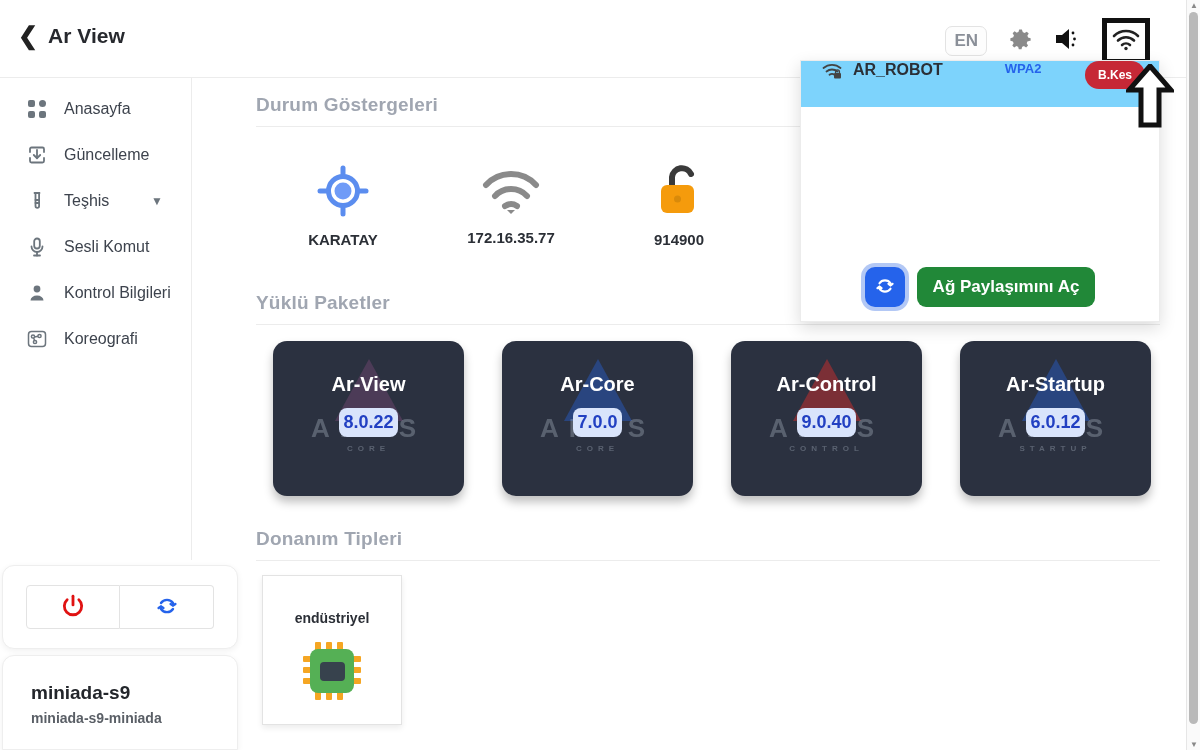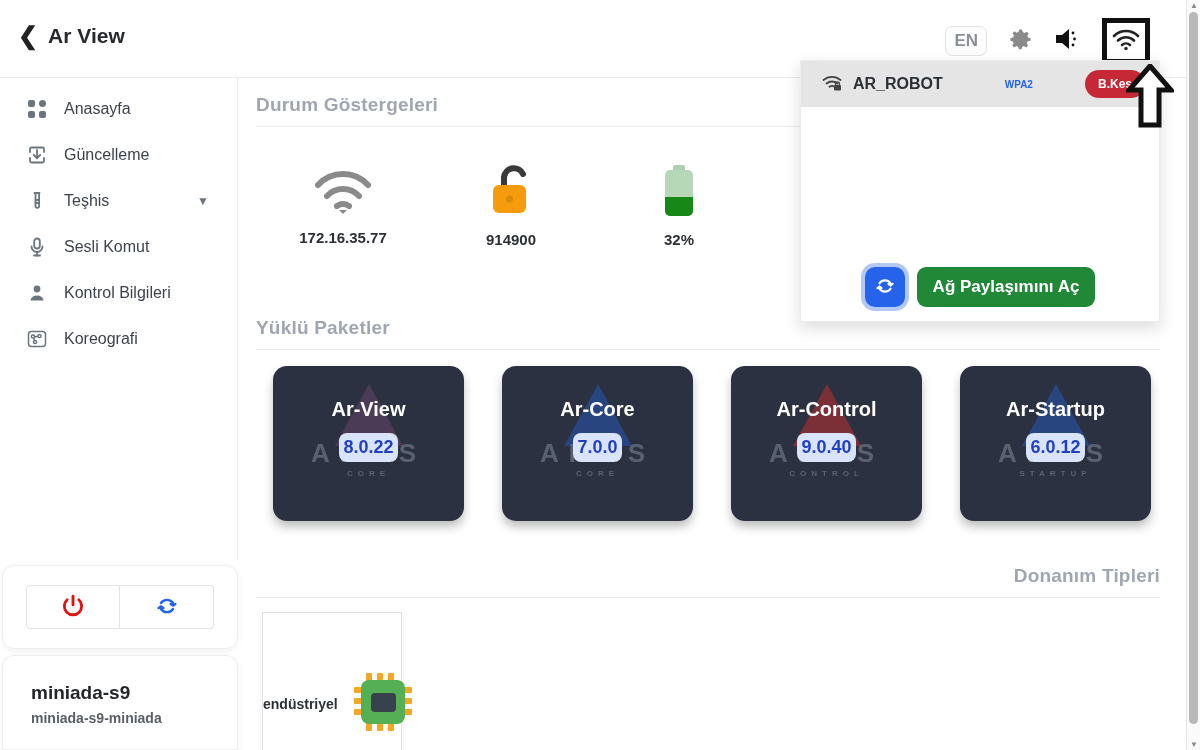--- a/index.html
+++ b/index.html
@@ -12,21 +12,21 @@
   .header-left { position:absolute; left:18px; top:24px; display:flex; align-items:center; gap:10px; }
   .back-chevron { font-size:24px; font-weight:bold; color:#222; line-height:1; }
   .app-title { font-size:21px; font-weight:bold; color:#27292e; }
   .header-right { position:absolute; right:36px; top:18px; display:flex; align-items:center; gap:20px; height:46px; }
   .lang-btn { border:1px solid #e3e3e3; border-radius:7px; background:#fdfdfd; color:#8a8f98;
     font-weight:bold; font-size:17px; padding:4px 8px; }
   .wifi-box { width:48px; height:46px; border:5px solid #111; background:#fff;
     display:flex; align-items:center; justify-content:center; }
 
   
-  .sidebar { position:absolute; left:0; top:78px; width:238px; height:482px; background:#fff;
+  .sidebar { position:absolute; left:0; top:78px; width:192px; height:482px; background:#fff;
     border-right:1px solid #ececec; padding-top:8px; }
   .side-item { display:flex; align-items:center; gap:16px; padding:12px 0 12px 26px; position:relative; cursor:pointer; }
   .side-item .lbl { font-size:16px; color:#3d434d; }
   .side-item .caret { position:absolute; right:28px; color:#6c757d; font-size:12px; }
   .side-icon { width:22px; height:22px; flex:0 0 22px; display:flex; align-items:center; justify-content:center; }
 
   
   .power-card { position:absolute; left:2px; top:565px; width:236px; height:84px; background:#fff;
     border:1px solid #eee; border-radius:12px; box-shadow:0 2px 6px rgba(0,0,0,.06);
     display:flex; align-items:center; justify-content:center; }
@@ -61,30 +61,30 @@
     border-right:34px solid transparent; border-bottom:62px solid rgba(90,90,140,.45); }
   .pkg-card:nth-child(1) .tri { border-bottom-color:rgba(110,70,110,.5); }
   .pkg-card:nth-child(2) .tri { border-bottom-color:rgba(40,90,190,.5); }
   .pkg-card:nth-child(3) .tri { border-bottom-color:rgba(190,45,45,.55); }
   .pkg-card:nth-child(4) .tri { border-bottom-color:rgba(40,90,190,.5); }
   .wm-name { margin-top:-8px; font-size:26px; font-weight:bold; letter-spacing:10px; color:rgba(165,175,190,.38); }
   .wm-sub { font-size:8px; font-weight:bold; letter-spacing:5px; color:rgba(165,175,190,.38); }
 
   .hw-row { display:flex; gap:15px; margin:14px 0 0 6px; }
   .hw-card { width:140px; height:150px; background:#fff; border:1px solid #e3e3e3;
-    box-shadow:0 3px 6px rgba(0,0,0,.08); display:flex; flex-direction:row; align-items:center;
+    box-shadow:0 3px 6px rgba(0,0,0,.08); display:flex; flex-direction:column; align-items:center;
     padding-top:34px; gap:14px; cursor:pointer; }
   .hw-label { font-size:14px; font-weight:bold; color:#2b2f36; }
 
   
   .popup { position:absolute; left:800px; top:60px; width:360px; height:262px; background:#fff;
     border:1px solid #ececec; box-shadow:0 6px 16px rgba(0,0,0,.14); z-index:10; }
-  .net-row { height:46px; background:#e5e5e5; display:flex; align-items:center; padding:0 14px 0 20px; cursor:pointer; }
+  .net-row { height:46px; background:#7dd3fc; display:flex; align-items:flex-start; padding:0 14px 0 20px; cursor:pointer; }
   .net-ssid { font-size:16px; font-weight:bold; color:#2b2f36; margin-left:10px; }
-  .net-sec { font-size:10px; font-weight:bold; color:#2563eb; margin-left:62px; }
+  .net-sec { font-size:13px; font-weight:bold; color:#2563eb; margin-left:62px; }
   .net-disconnect { margin-left:auto; background:#c62836; color:#fff; font-weight:bold; font-size:12px;
     padding:7px 13px; border:none; border-radius:15px; cursor:pointer; }
   .popup-footer { position:absolute; left:0; bottom:14px; width:100%; display:flex; align-items:center;
     justify-content:center; gap:12px; }
   .refresh-btn { width:40px; height:40px; background:#2563eb; border:none; border-radius:10px;
     box-shadow:0 0 0 4px #b3c8f5; display:flex; align-items:center; justify-content:center; cursor:pointer; }
   .share-btn { background:#218838; color:#fff; border:none; border-radius:9px; font-weight:bold;
     font-size:17px; padding:10px 16px; cursor:pointer; }
 
   
@@ -231,20 +231,35 @@
 </div>
 
 <div class="main">
 
   <div class="section-title">Durum Göstergeleri</div>
   <hr class="section-rule">
 
   <div class="indicators">
     <div class="indicator">
       <span>
+        <svg width="52" height="52" viewBox="0 0 52 52">
+            <g stroke="#5b8def" stroke-width="5" stroke-linecap="round">
+              <path d="M26 3 v6"></path>
+              <path d="M26 43 v6"></path>
+              <path d="M3 26 h6"></path>
+              <path d="M43 26 h6"></path>
+            </g>
+            <circle cx="26" cy="26" r="14.5" fill="none" stroke="#5b8def" stroke-width="5"></circle>
+            <circle cx="26" cy="26" r="8.5" fill="#6f9bf7"></circle>
+          </svg>
+      </span>
+      <span class="val">KARATAY</span>
+    </div>
+    <div class="indicator">
+      <span>
         <svg width="66" height="50" viewBox="0 0 66 50">
             <path d="M8 20 A34 34 0 0 1 58 20" stroke="#8a8a8a" stroke-width="6" fill="none" stroke-linecap="round"></path>
             <path d="M17 31 A22 22 0 0 1 49 31" stroke="#8a8a8a" stroke-width="6" fill="none" stroke-linecap="round"></path>
             <path d="M27 41 A11 11 0 0 1 39 41" stroke="#8a8a8a" stroke-width="6" fill="none" stroke-linecap="round"></path>
             <path d="M29 45 L33 49 L37 45 Z" fill="#8a8a8a"></path>
           </svg>
       </span>
       <span class="val">172.16.35.77</span>
     </div>
     <div class="indicator">
@@ -262,21 +277,21 @@
         <svg width="34" height="52" viewBox="0 0 34 52">
             <rect x="11" y="0" width="12" height="7" rx="2" fill="#aed0ae"></rect>
             <rect x="3" y="5" width="28" height="46" rx="5" fill="#b7d8b7"></rect>
             <path d="M3 32 h28 v14 a5 5 0 0 1 -5 5 h-18 a5 5 0 0 1 -5 -5 z" fill="#178717"></path>
           </svg>
       </span>
       <span class="val">32%</span>
     </div>
   </div>
 
-  <div class="section-title" style="margin-top:69px;">Yüklü Paketler</div>
+  <div class="section-title" style="margin-top:44px;">Yüklü Paketler</div>
   <hr class="section-rule">
 
   <div class="pkg-row">
     <div class="pkg-card">
       <div class="wm">
           <div class="tri"></div>
         <div class="wm-name">AROS</div>
         <div class="wm-sub">CORE</div>
         </div>
       <div class="pkg-name">Ar-View</div>
@@ -304,21 +319,21 @@
       <div class="wm">
           <div class="tri"></div>
         <div class="wm-name">AROS</div>
         <div class="wm-sub">STARTUP</div>
         </div>
       <div class="pkg-name">Ar-Startup</div>
       <div class="pkg-ver">6.0.12</div>
     </div>
   </div>
 
-  <div class="section-title" style="margin-top:44px;text-align:right;">Donanım Tipleri</div>
+  <div class="section-title" style="margin-top:32px;">Donanım Tipleri</div>
   <hr class="section-rule">
 
   <div class="hw-row">
     <div class="hw-card">
       <span class="hw-label">endüstriyel</span>
       <span>
         <svg width="62" height="62" viewBox="0 0 62 62">
             <g fill="#f5a623">
               <rect x="14" y="2" width="6" height="10" rx="1"></rect>
               <rect x="25" y="2" width="6" height="10" rx="1"></rect>

